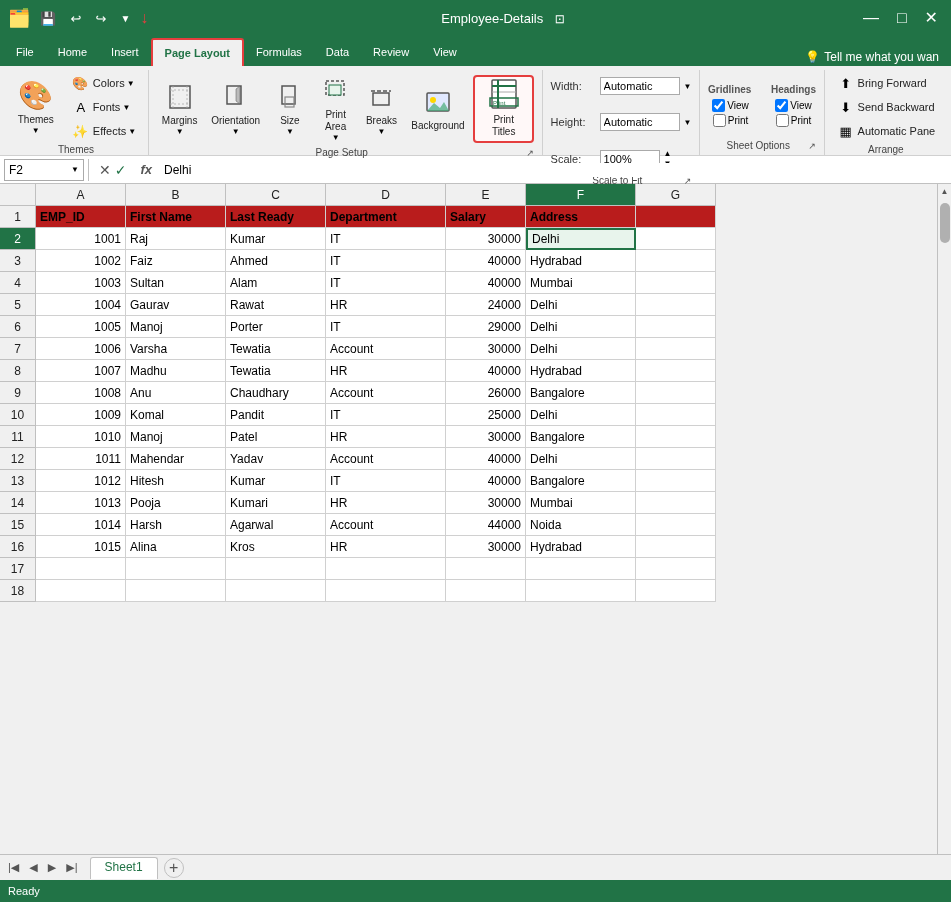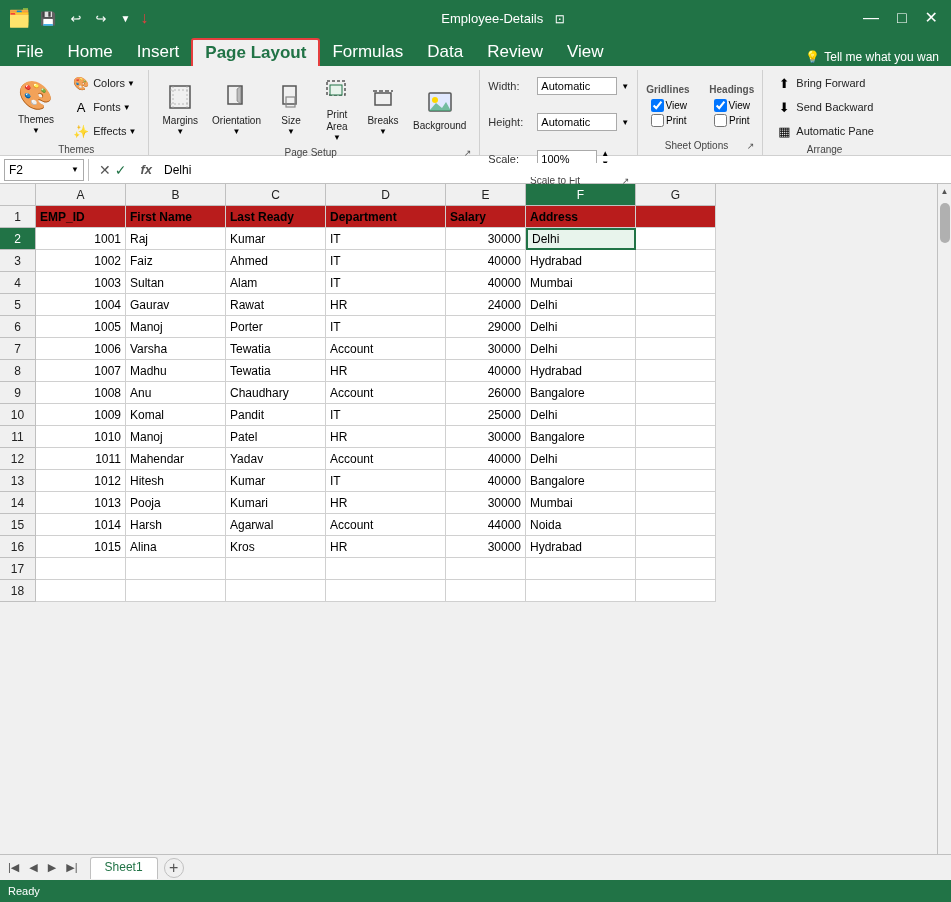--- a/index.html
+++ b/index.html
@@ -26,21 +26,21 @@
       background: #217346;
       display: flex;
       align-items: flex-end;
       padding: 0 4px;
       height: 30px;
     }
     .ribbon-tab {
       color: white;
       padding: 6px 12px;
       cursor: pointer;
-      font-size: 17px;
+      font-size: 11px;
       height: 28px;
       display: flex;
       align-items: center;
       border-radius: 3px 3px 0 0;
       margin-top: 44px;
     }
     .tell-me {
       margin-left: auto;
       color: white;
       display: flex;
@@ -473,20 +473,33 @@
       </div>
       <div class="ribbon-btn">
         <div class="ribbon-btn-icon">
           <svg width="28" height="28" viewBox="0 0 28 28">
             <rect x="3" y="5" width="22" height="18" fill="#e0e8ff" stroke="#555" stroke-width="1.5" rx="1"></rect>
             <circle cx="9" cy="12" r="3" fill="#ffd700"></circle>
             <polygon points="3,23 10,15 16,20 20,14 25,23" fill="#4a7" opacity="0.7"></polygon>
           </svg>
         </div>
         <div class="ribbon-btn-label">Background</div>
+      </div>
+      <div class="ribbon-btn print-titles-btn">
+        <div class="ribbon-btn-icon">
+          <svg width="32" height="36" viewBox="0 0 32 36">
+            <rect x="4" y="2" width="24" height="28" fill="white" stroke="#555" stroke-width="1.5" rx="1"></rect>
+            <line x1="4" y1="8" x2="28" y2="8" stroke="#217346" stroke-width="2"></line>
+            <line x1="4" y1="14" x2="28" y2="14" stroke="#aaa" stroke-width="1"></line>
+            <line x1="10" y1="2" x2="10" y2="30" stroke="#217346" stroke-width="2"></line>
+            <rect x="2" y="20" width="28" height="8" fill="none" stroke="#217346" stroke-width="1.5"></rect>
+            <text x="5" y="27" font-size="6" fill="#217346">Print</text>
+          </svg>
+        </div>
+        <div class="ribbon-btn-label">Print Titles</div>
       </div>
     </div>
     <div style="display:flex; width:100%; justify-content:space-between; align-items:center;">
       <div class="ribbon-group-label">Page Setup</div>
       <div class="group-expand">↗</div>
     </div>
   </div>
 
   <div class="ribbon-group" style="min-width:140px;">
     <div class="ribbon-group-content">

